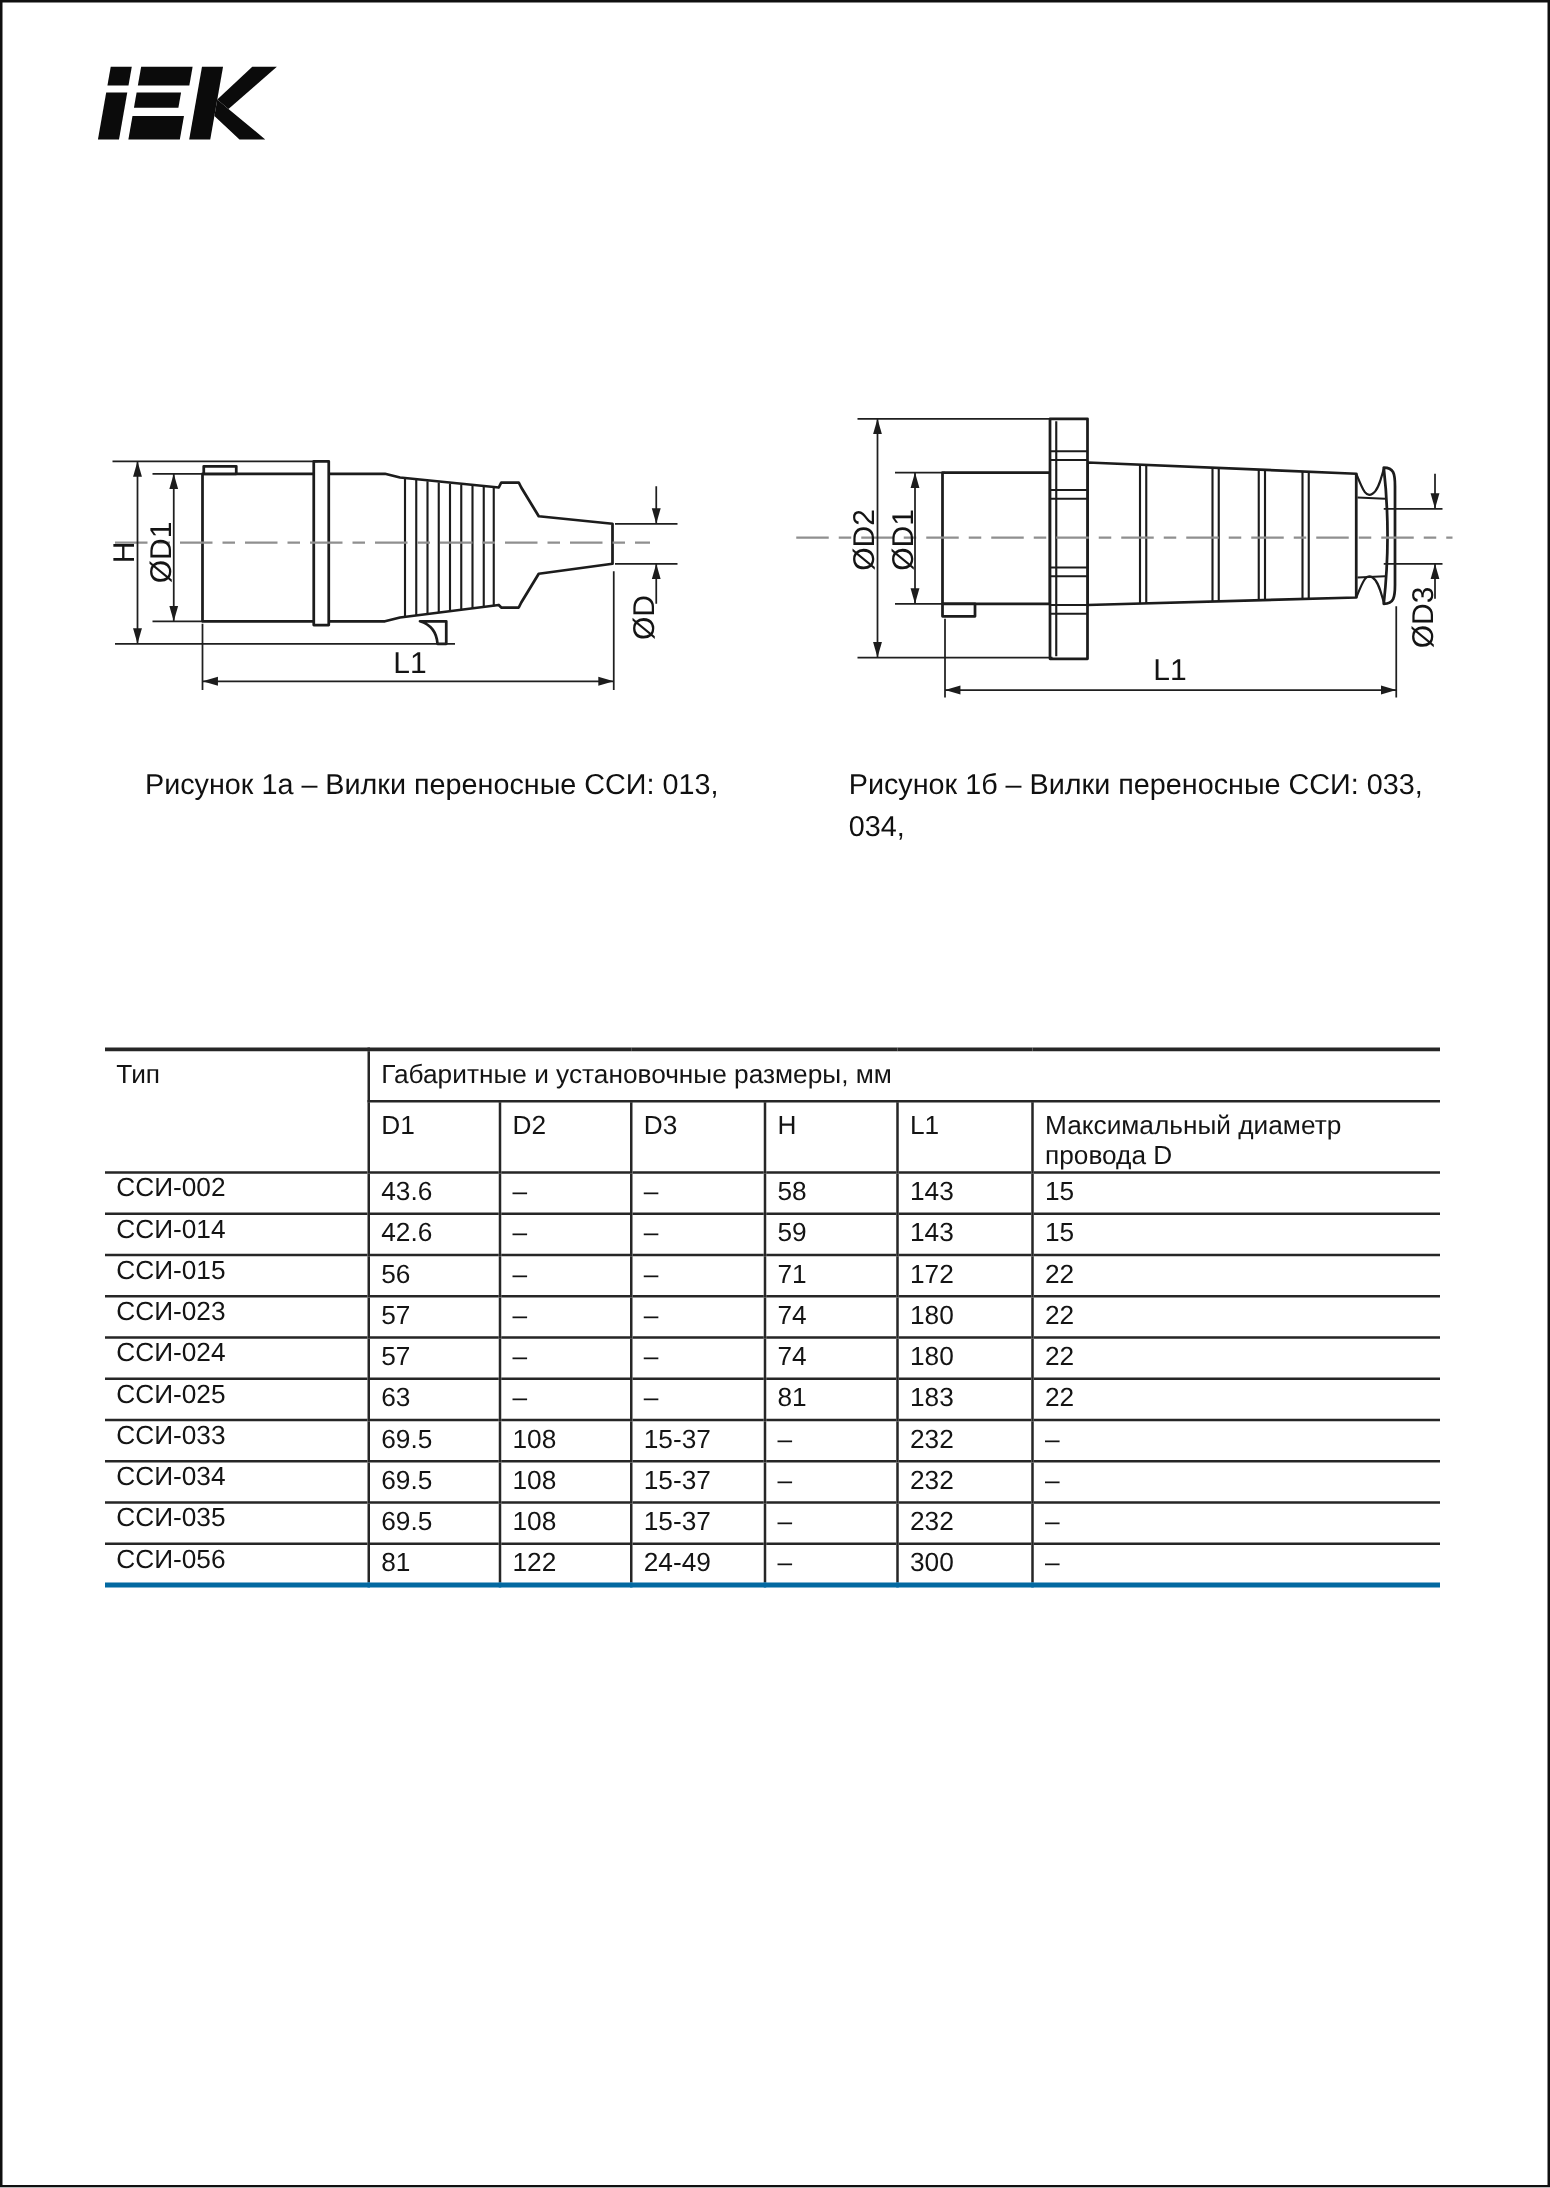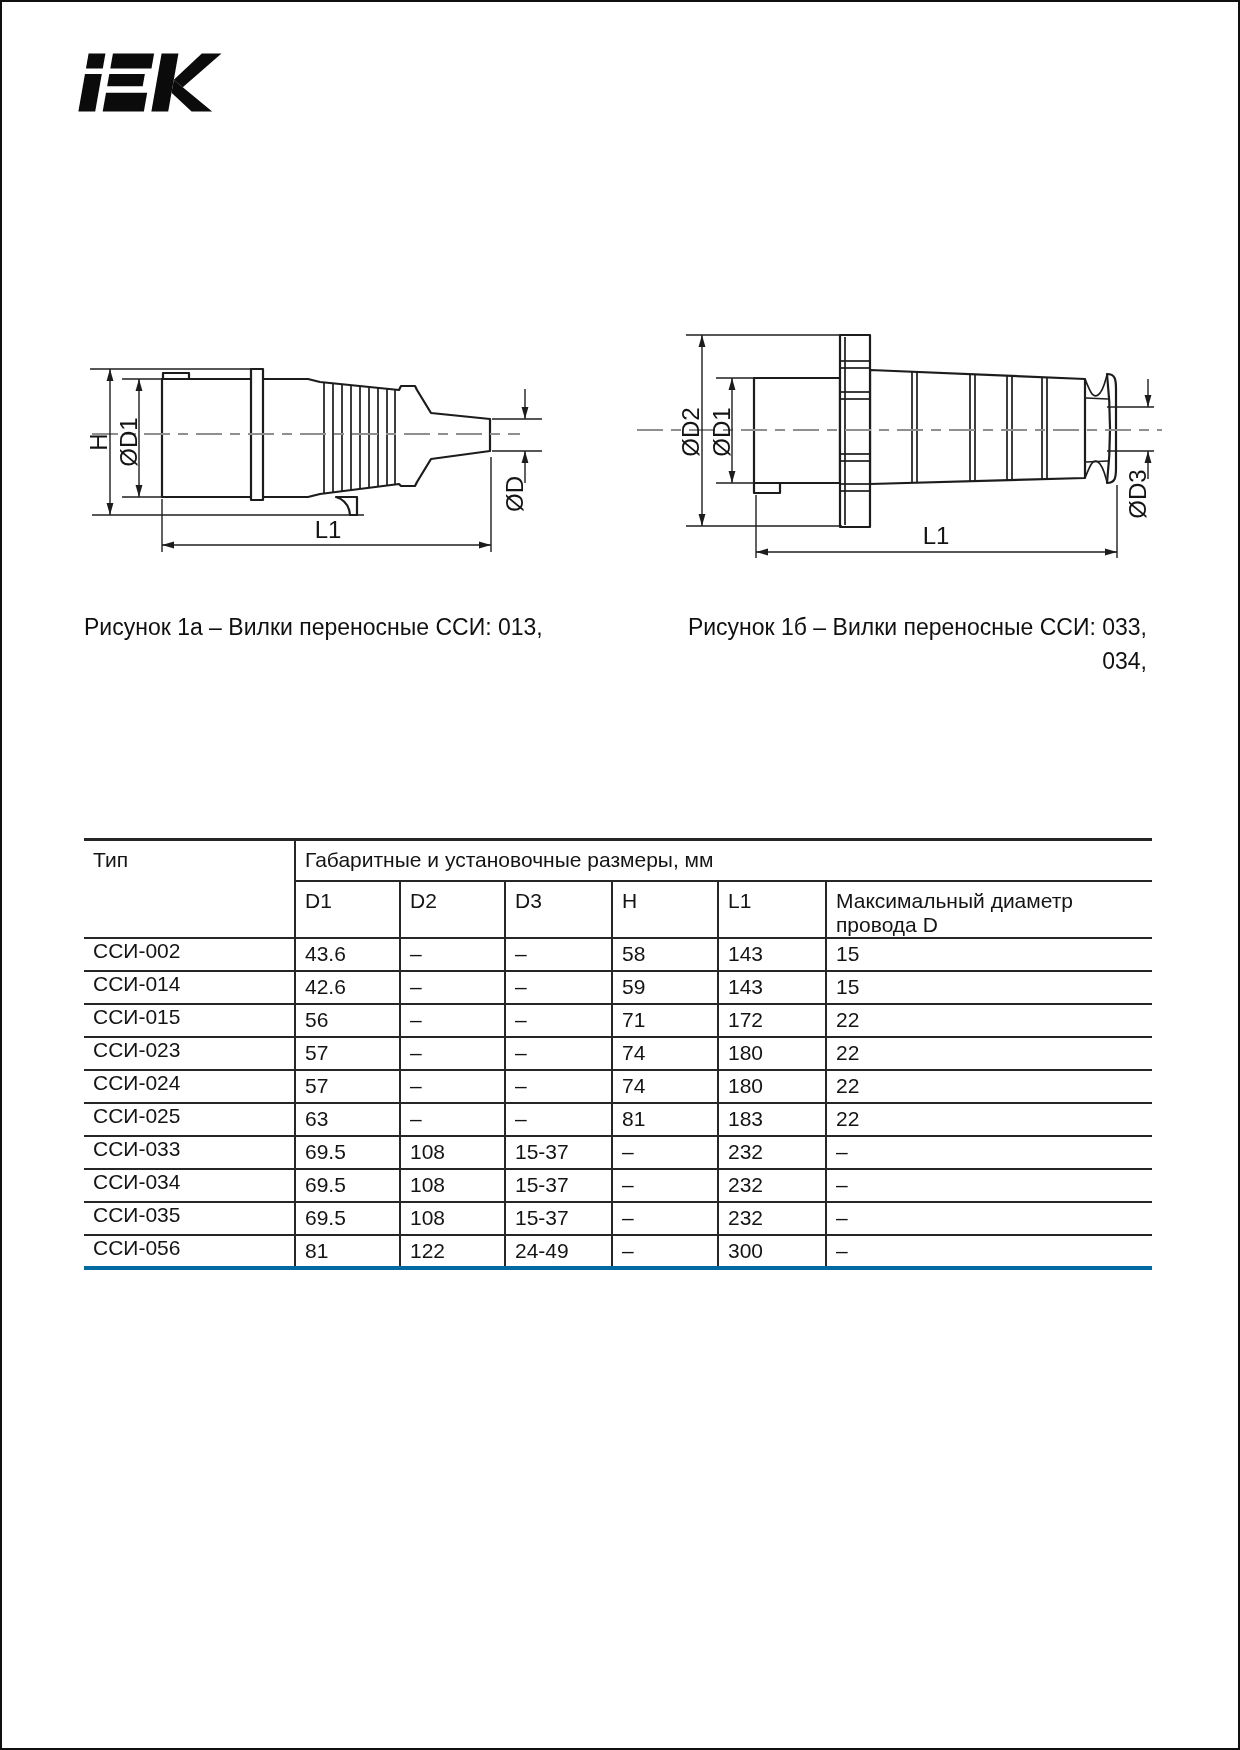--- a/index.html
+++ b/index.html
@@ -5,23 +5,23 @@
   html,body { margin:0; padding:0; background:#e8e8e8; }
   .page {
     position:relative; width:1240px; height:1750px; margin:0 auto;
     background:#ffffff; border:2px solid #101010; box-sizing:border-box;
     font-family:"Liberation Sans", sans-serif; overflow:hidden;
   }
   .logo-svg { position:absolute; left:70px; top:44px; }
   .fig { position:absolute; }
   #figA { left:60px; top:290px; }
   #figB { left:600px; top:280px; }
-  .caption { position:absolute; font-size:23px; line-height:34px; color:#101010; }
+  .caption { position:absolute; font-size:23px; line-height:34px; color:#101010;margin-left:32px; }
   #capA { left:82px; top:608px; width:470px; }
-  #capB { left:645px; top:608px; width:500px;text-align:right; }
+  #capB { left:645px; top:608px; width:500px; }
 
   
   .ol   { fill:#ffffff; stroke:#1c1c1c; stroke-width:2.2; stroke-linejoin:round; }
   .olthin { fill:none; stroke:#1c1c1c; stroke-width:1.7; }
   .cl   { stroke:#8f8f8f; stroke-width:1.8; stroke-dasharray:26 8 10 8; fill:none; }
   .ext  { stroke:#1f1f1f; stroke-width:1.4; fill:none; }
   .dim  { stroke:#1f1f1f; stroke-width:1.4; fill:none; }
   .dimlab { font-family:"Liberation Sans",sans-serif; font-size:24px; fill:#141414; }
 
   table.dims {

